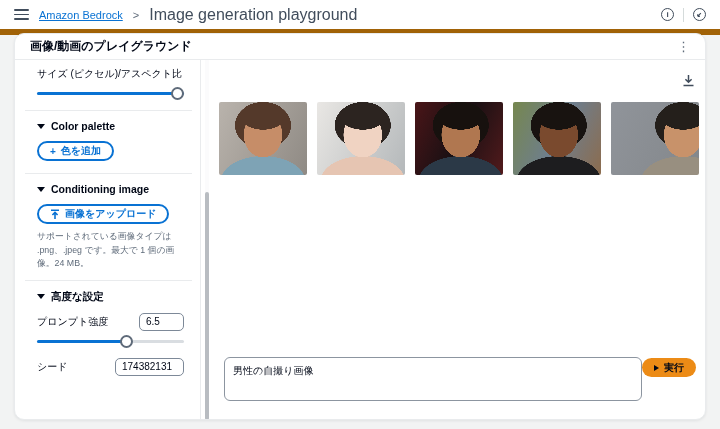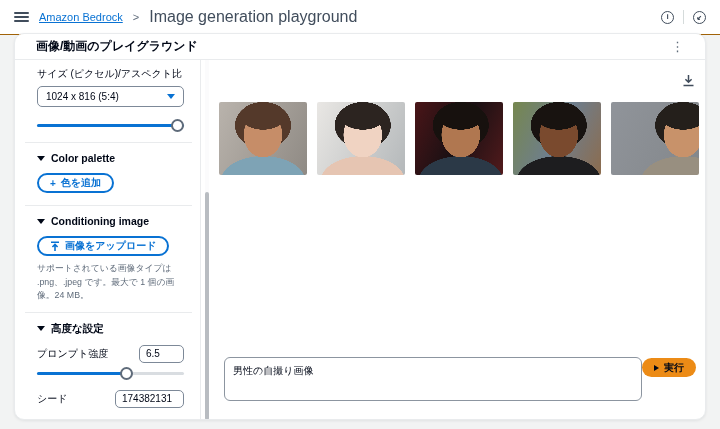--- a/index.html
+++ b/index.html
@@ -5,21 +5,21 @@
   html,body{margin:0;padding:0}
   body{
     width:720px;height:429px;position:relative;overflow:hidden;
     background:#f2f3f3;color:#000716;
     font-family:"Liberation Sans",sans-serif;
     -webkit-font-smoothing:antialiased;
   }
   
   .topbar{
     position:absolute;left:0;top:0;right:0;height:35px;background:#fff;
-    border-bottom:1px solid #a16207;display:flex;align-items:center;
+    border-bottom:6px solid #a16207;display:flex;align-items:center;
     padding:0 14px;box-sizing:border-box;gap:10px;justify-content:space-between;
   }
   .hamburger{width:15px;display:flex;flex-direction:column;gap:2.5px;cursor:pointer}
   .hamburger i{display:block;height:1.8px;background:#414d5c;border-radius:1px}
   .crumb-link{font-size:11px;color:#0972d3;text-decoration:underline;cursor:pointer}
   .crumb-sep{font-size:11px;color:#5f6b7a}
   .crumb-cur{font-size:16px;color:#414d5c}
   .topbar-right{margin-left:auto;display:flex;align-items:center;gap:9px}
   .circle-icon{
     width:13px;height:13px;border:1.4px solid #414d5c;border-radius:50%;
@@ -27,21 +27,21 @@
     font-size:8px;font-weight:bold;color:#414d5c;line-height:1;box-sizing:border-box;
   }
   .topbar-divider{width:1px;height:14px;background:#d5dbdb}
   
   .card{
     position:absolute;left:14px;top:33px;width:692px;height:387px;background:#fff;
     border:1px solid #e9ebed;border-radius:10px;box-sizing:border-box;
     box-shadow:0 1px 3px rgba(0,28,36,.08);overflow:hidden;
   }
   .card-header{
-    height:25px;display:flex;align-items:center;padding:0 21px;
+    height:25px;display:flex;align-items:center;padding:0 15px;
     border-bottom:1px solid #e9ebed;
   }
   .card-title{font-size:12px;font-weight:bold;color:#000716}
   .kebab{margin-left:auto;color:#5f6b7a;font-size:13px;line-height:1;cursor:pointer;letter-spacing:0}
   .card-content{display:flex;height:360px;position:relative}
   
   .panel{
     width:186px;box-sizing:border-box;border-right:1px solid #e9ebed;
     padding:7px 16px 0 22px;font-size:10px;flex:none;
   }
@@ -125,24 +125,20 @@
   <div class="card-header">
     <span class="card-title">画像/動画のプレイグラウンド</span>
     <span class="kebab">⋮</span>
   </div>
 
   <div class="card-content">
 
     <div class="panel">
 
       <div class="field-label">サイズ (ピクセル)/アスペクト比</div>
-      <div class="select">
-        <span>1024 x 816 (5:4)</span>
-        <span class="caret-down-blue"></span>
-      </div>
 
       <div class="slider">
         <div class="track"></div>
         <div class="fill" style="width: 100%;"></div>
         <div class="handle" style="left: calc(100% - 13px);"></div>
       </div>
 
       <div class="panel-divider"></div>
       <div class="section-header">
         <span class="caret"></span>

